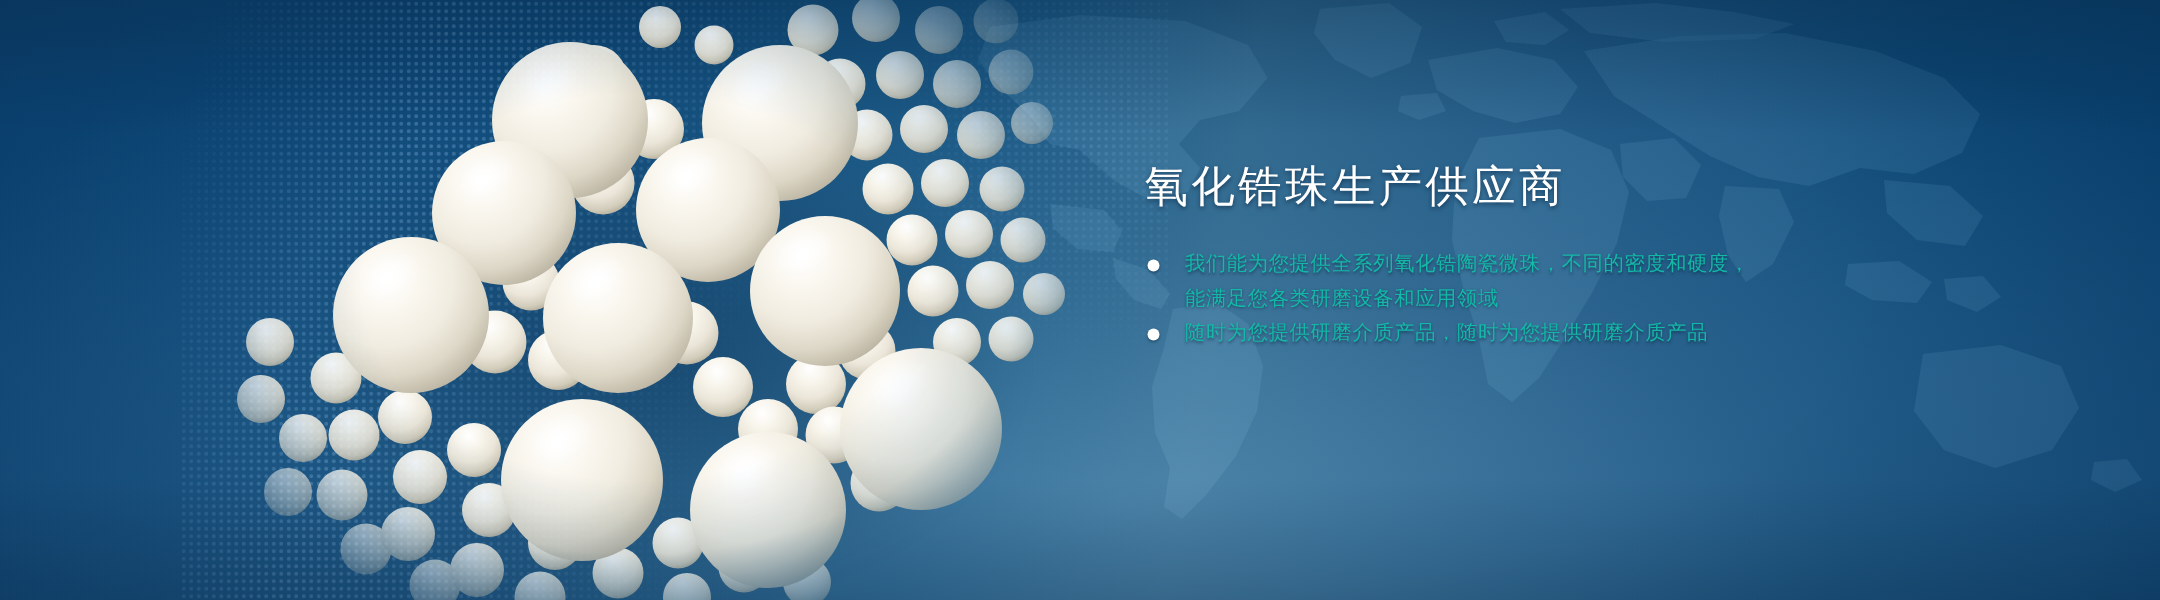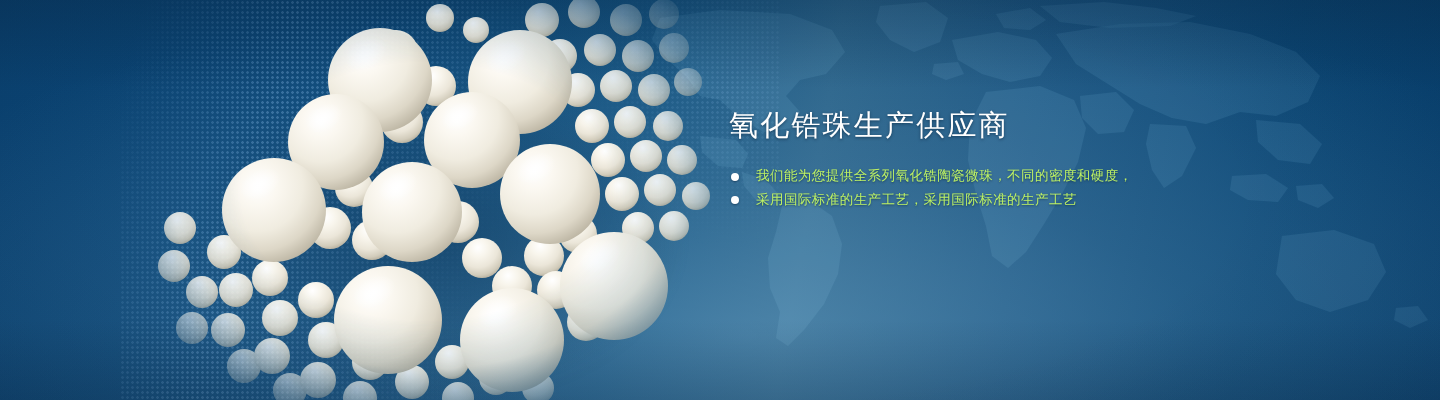--- a/index.html
+++ b/index.html
@@ -65,40 +65,40 @@
     position:absolute;
     left:140px; top:-10px; width:620px; height:420px;
     -webkit-mask-image:radial-gradient(62% 64% at 46% 48%, #000 48%, rgba(0,0,0,.85) 66%, rgba(0,0,0,.30) 84%, rgba(0,0,0,0) 100%);
             mask-image:radial-gradient(62% 64% at 46% 48%, #000 48%, rgba(0,0,0,.85) 66%, rgba(0,0,0,.30) 84%, rgba(0,0,0,0) 100%);
   }
   .photo svg{ width:100%; height:100%; display:block; overflow:visible; }
 
   
   .copy{
     position:absolute;
-    left:729px; top:108px;
+    left:763px; top:108px;
     width:480px;
   }
   .headline{
     color:#ffffff;
     font-size:29px;
     line-height:34px;
     letter-spacing:2.2px;
     font-weight:400;
     text-shadow:0 1px 3px rgba(2,24,46,.55);
     white-space:nowrap;
   }
   .bullets{
     margin-top:23px;
     list-style:none;
   }
   .bullet{
     position:relative;
     padding-left:27px;
-    color:#bef264;
+    color:#14b8a6;
     font-size:13.5px;
     line-height:22.5px;
     letter-spacing:.45px;
     text-shadow:0 1px 2px rgba(2,24,46,.5);
     margin-bottom:1px;
   }
   .dot{
     position:absolute;
     left:2px; top:7.5px;
     width:8px; height:8px;
@@ -297,24 +297,25 @@
 
   <div class="copy">
 
     <h1 class="headline">氧化锆珠生产供应商</h1>
 
     <ul class="bullets">
 
       <li class="bullet">
         <span class="dot"></span>
         <span class="bullet-line">我们能为您提供全系列氧化锆陶瓷微珠，不同的密度和硬度，</span>
+        <span class="bullet-line">能满足您各类研磨设备和应用领域</span>
       </li>
 
 
       <li class="bullet">
         <span class="dot"></span>
-        <span class="bullet-line">采用国际标准的生产工艺，采用国际标准的生产工艺</span>
+        <span class="bullet-line">随时为您提供研磨介质产品，随时为您提供研磨介质产品</span>
       </li>
 
     </ul>
   </div>
 
 </div>
 
 </body></html>

